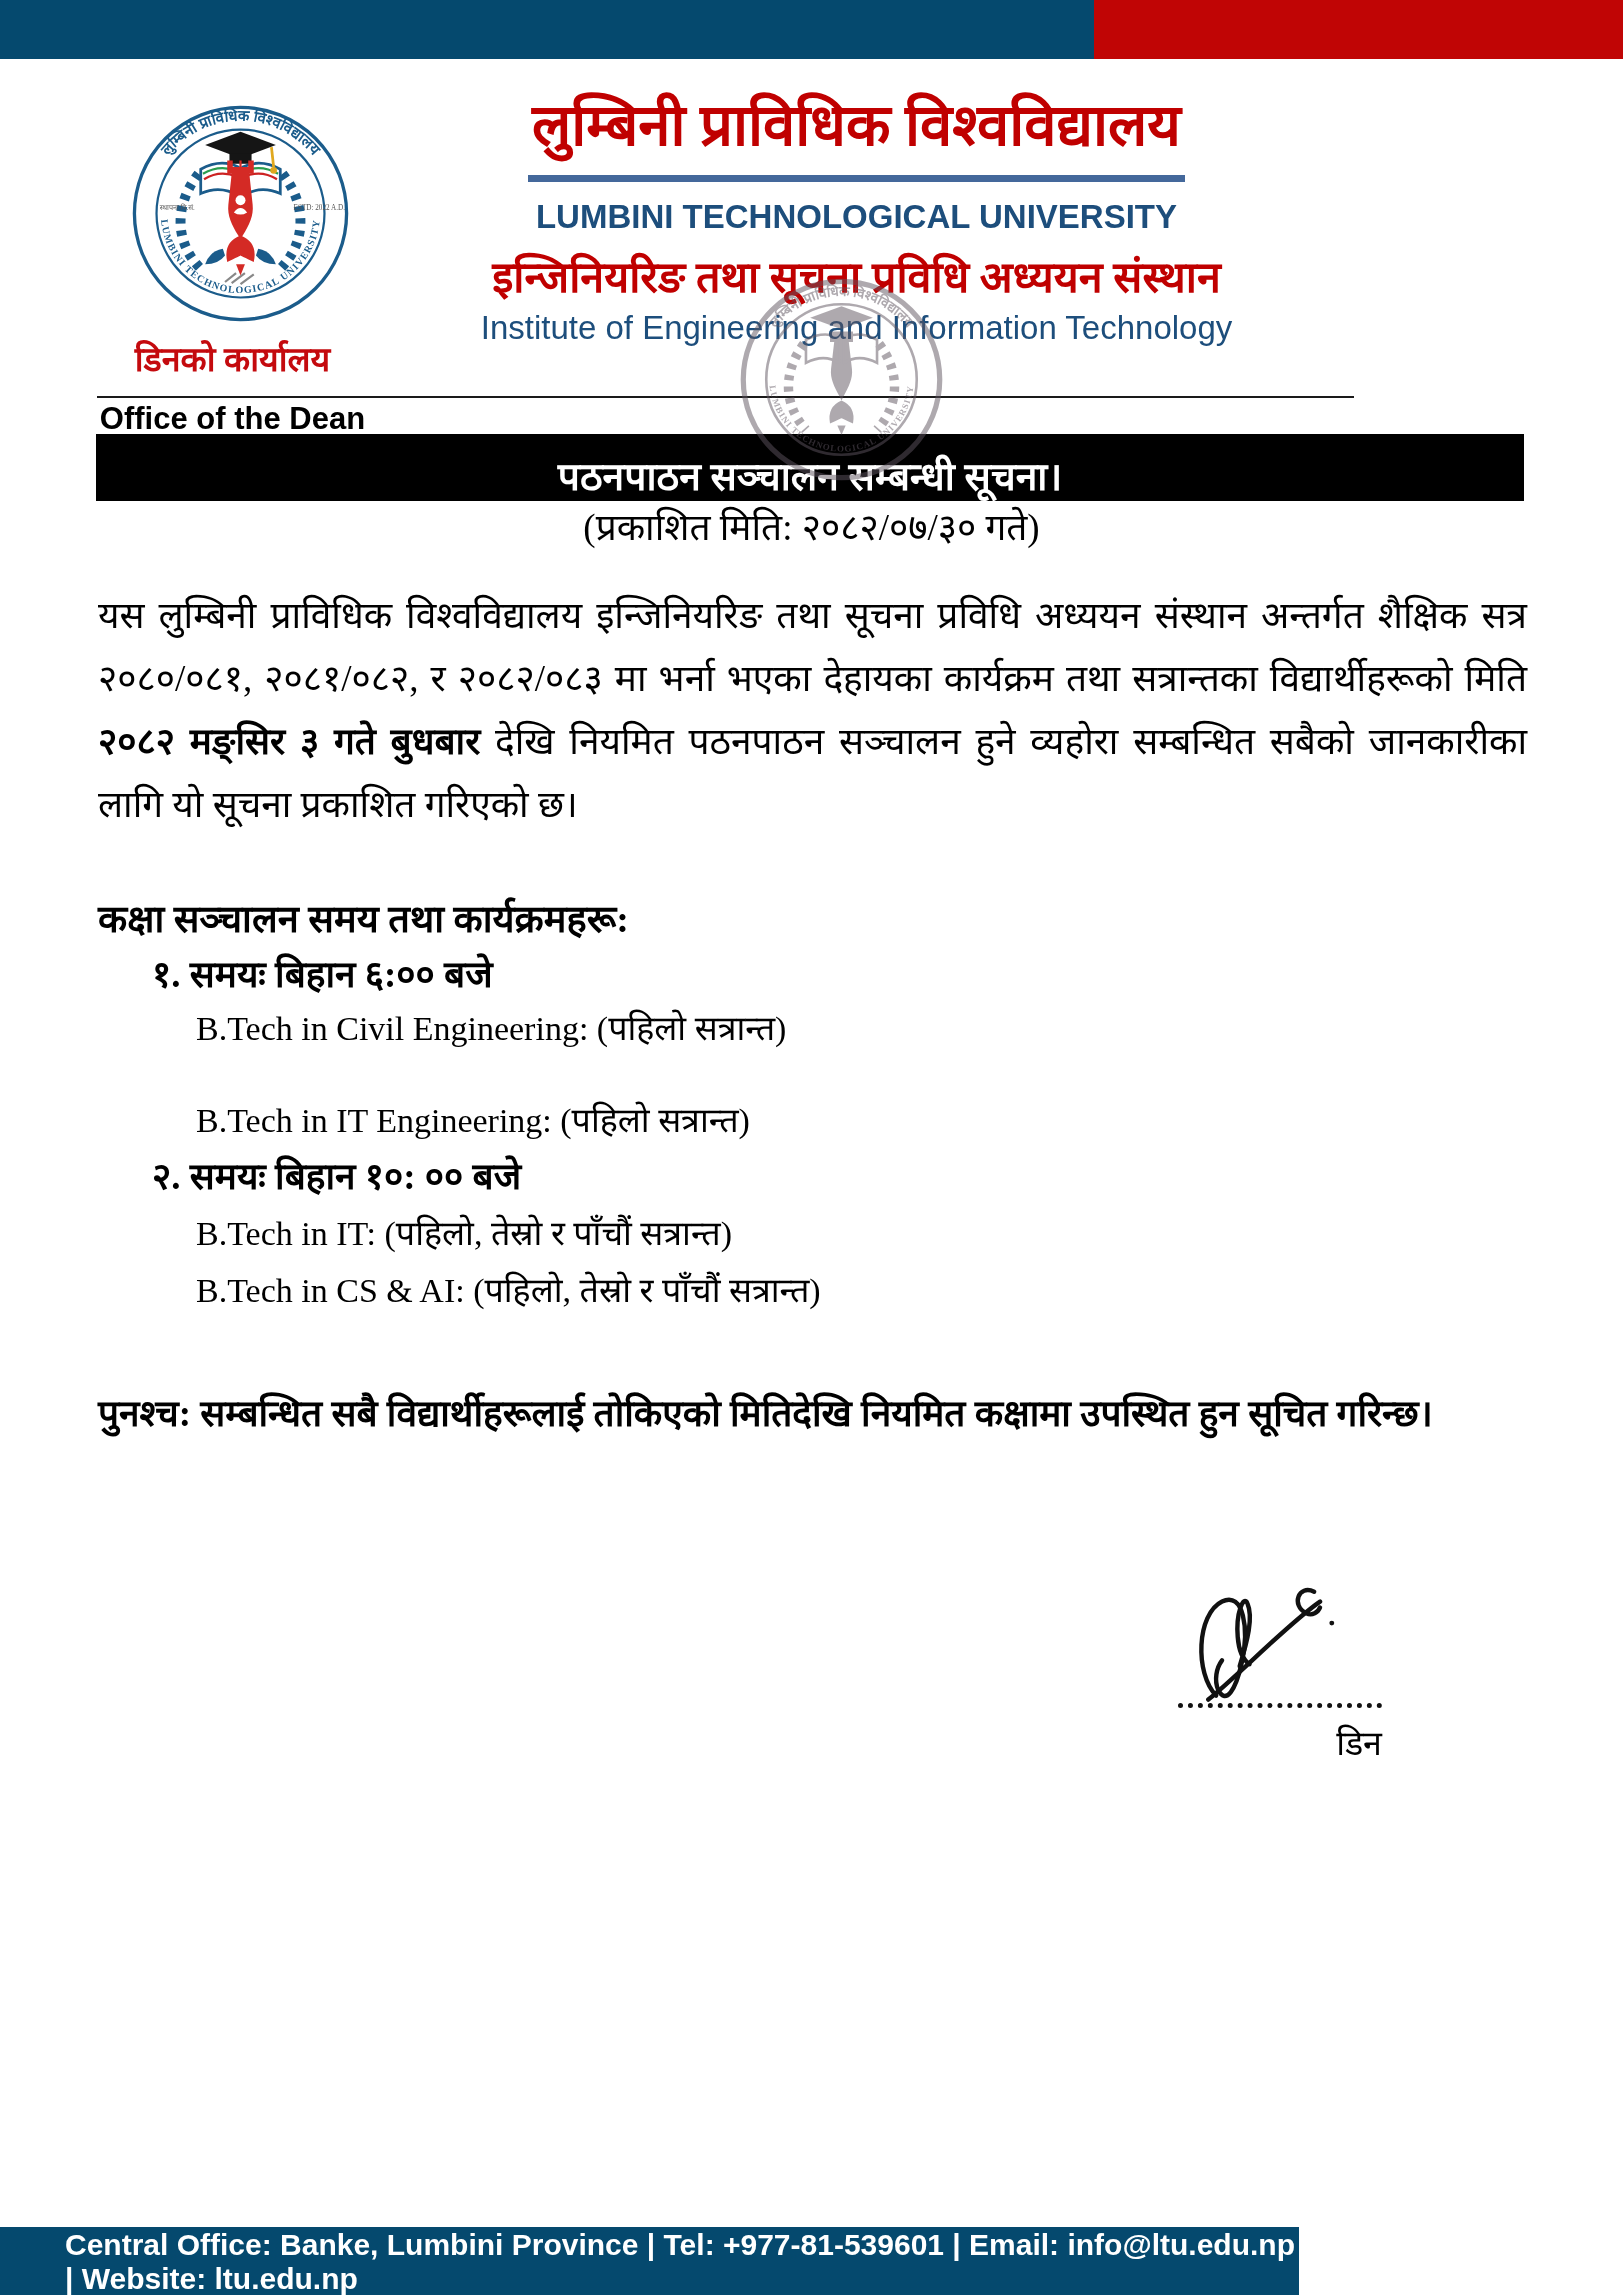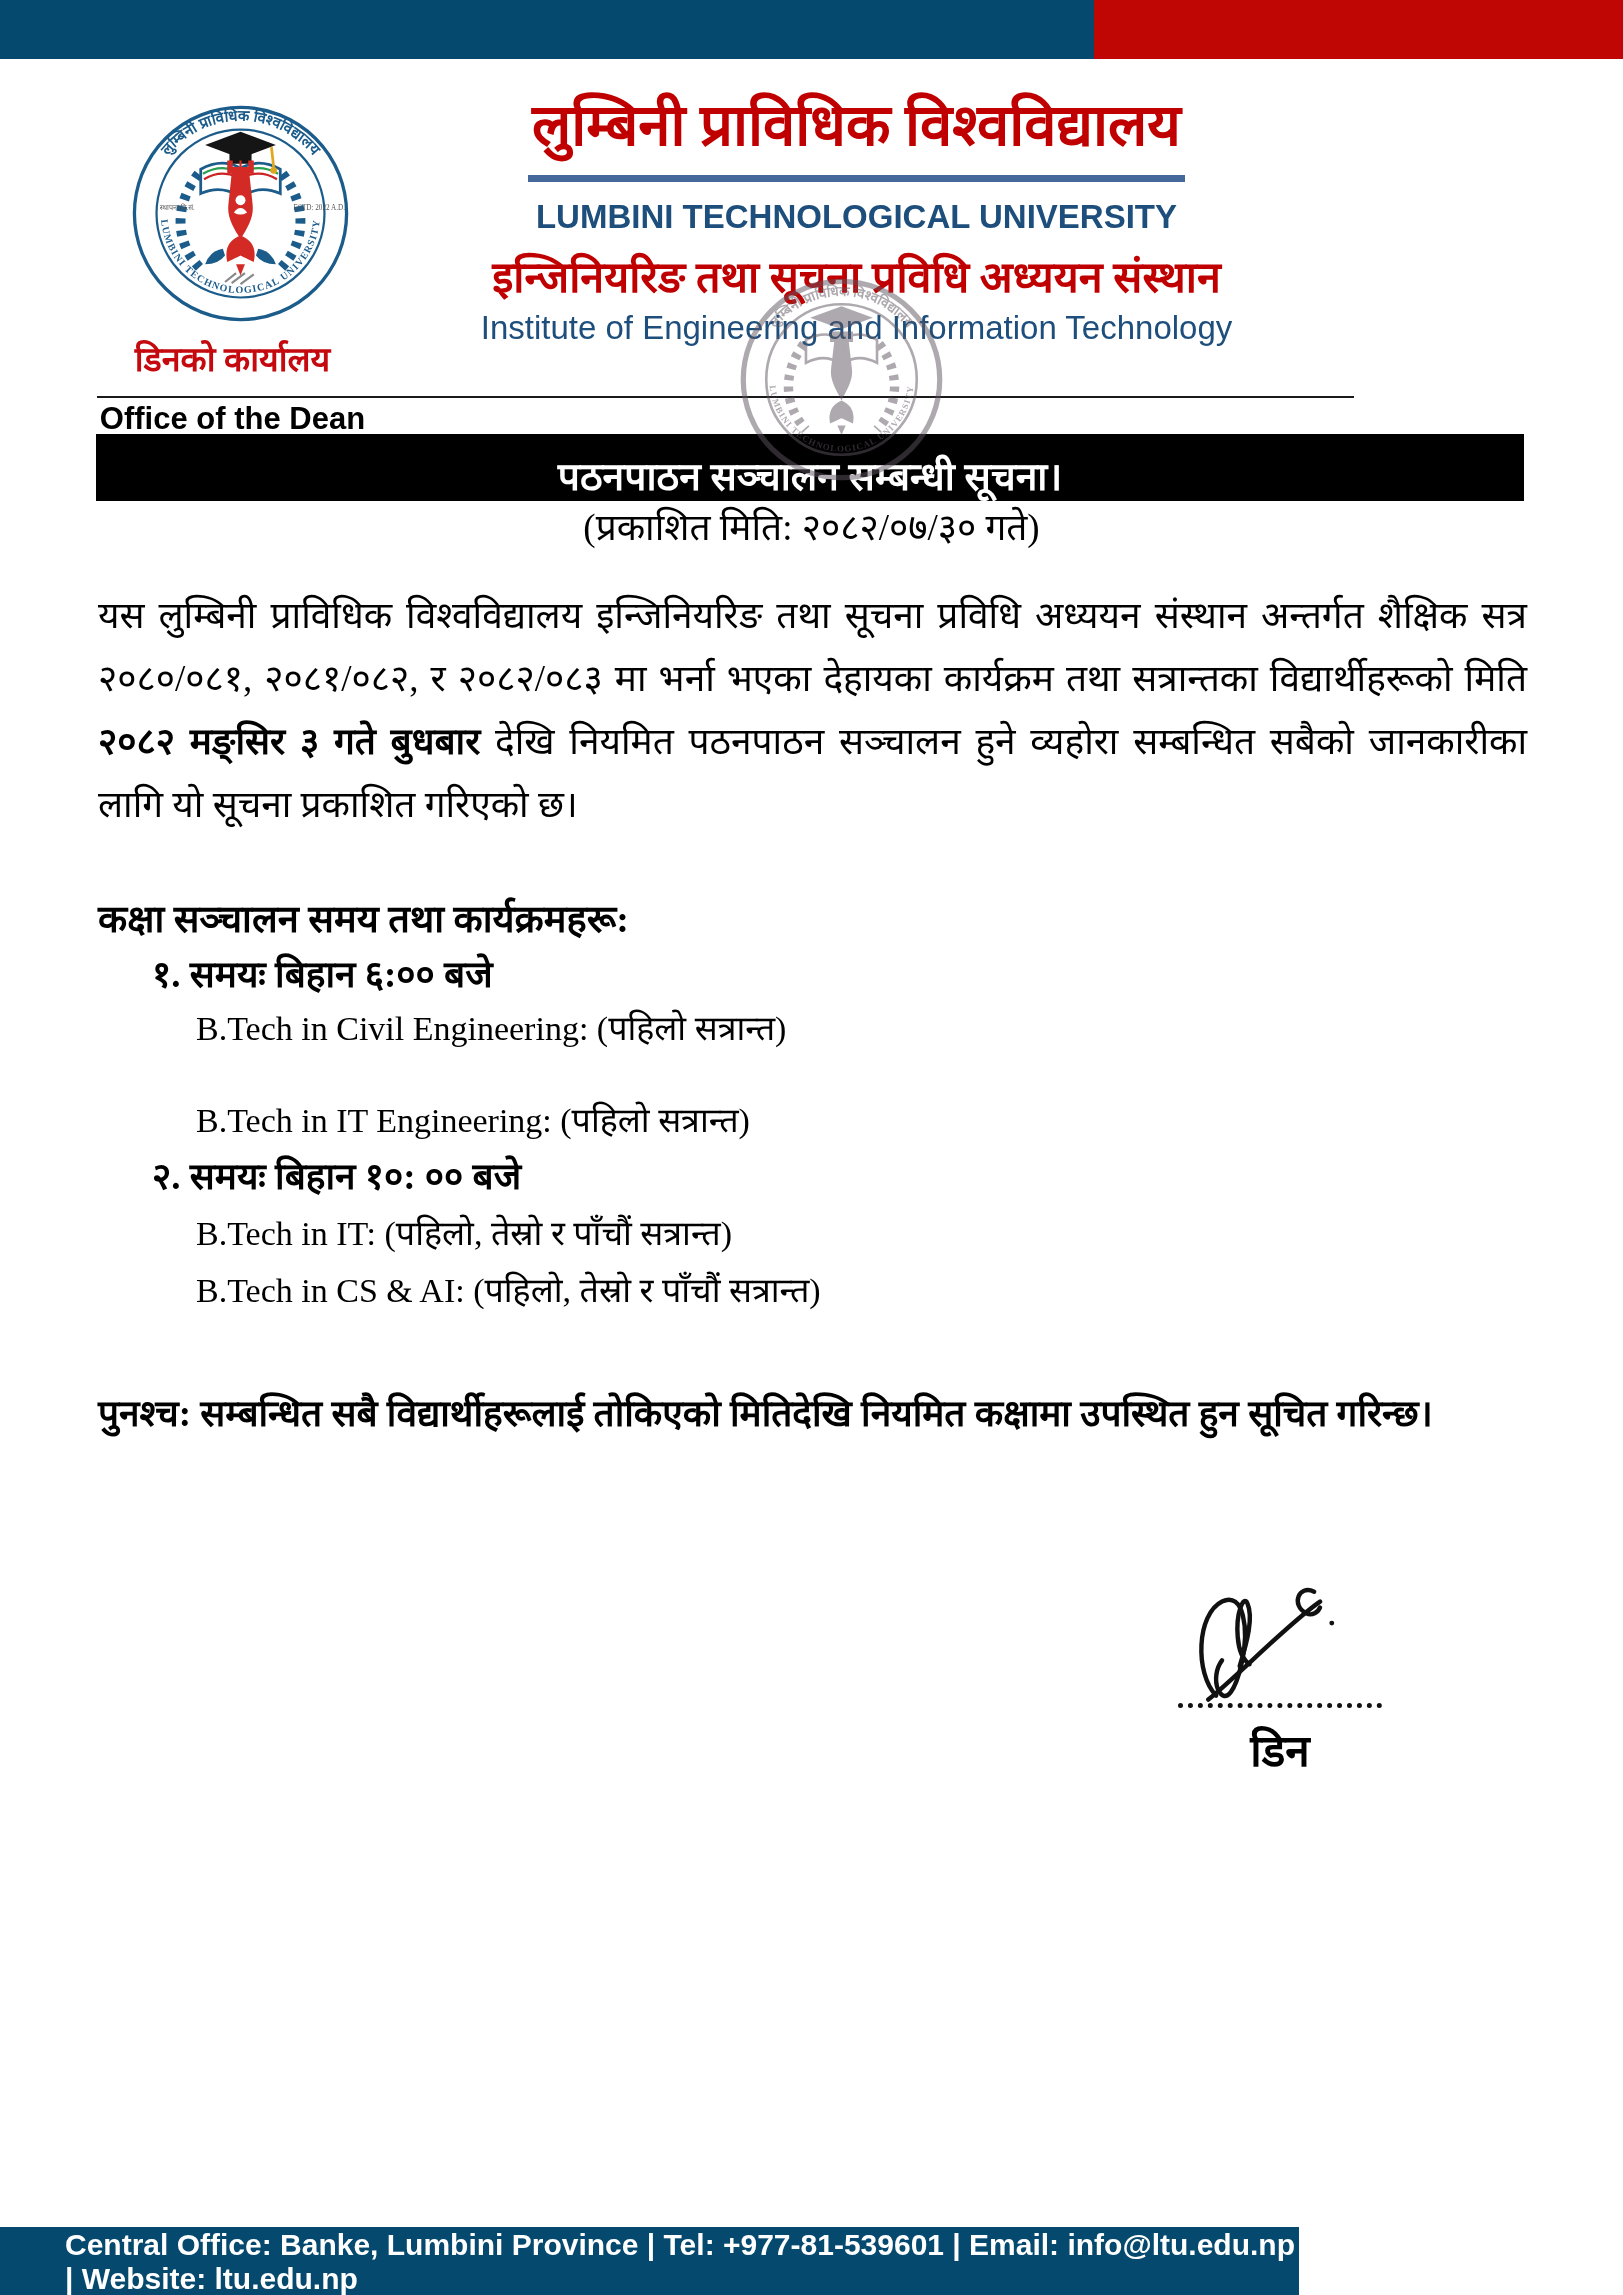--- a/index.html
+++ b/index.html
@@ -50,22 +50,22 @@
   .t2{left:152px;top:1149px;}
   .prog{position:absolute;left:196px;font-size:34px;color:#000;}
   .p1{top:1004px;} .p2{top:1096px;} .p3{top:1209px;} .p4{top:1266px;}
   .closing{position:absolute;left:98px;top:1382px;width:1433px;
     font-size:37px;font-weight:bold;color:#000;line-height:63px;}
 
   
   .sig-svg{position:absolute;left:1170px;top:1580px;width:206px;height:147px;}
   .dotted-line{position:absolute;left:1178px;top:1696px;width:204px;height:6.5px;
     border-bottom:5.9px dotted #111;}
-  .sig-title{position:absolute;left:1178px;top:1719px;width:204px;text-align:center;
-    font-size:44px;color:#000;font-weight:bold;}
+  .sig-title{position:absolute;left:1178px;top:1719px;width:204px;text-align:right;
+    font-size:34px;color:#000;}
 
   
   .footer{position:absolute;left:0;top:2227px;width:1299px;height:69px;background:#05496E;
     display:flex;align-items:center;z-index:3;}
   .footer-text{margin-left:65px;color:#ffffff;font-family:"Liberation Sans",sans-serif;
     font-size:30px;font-weight:bold;}
 </style>
 </head>
 <body>
 

